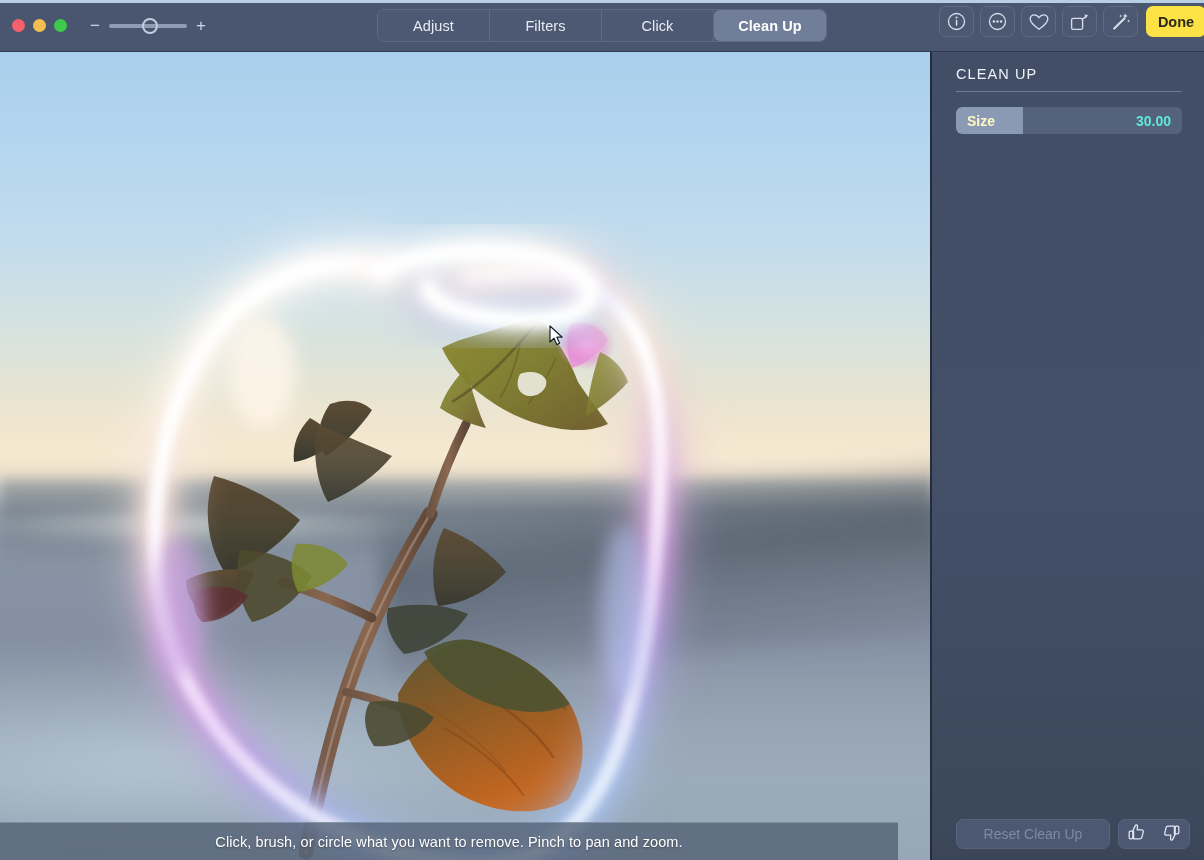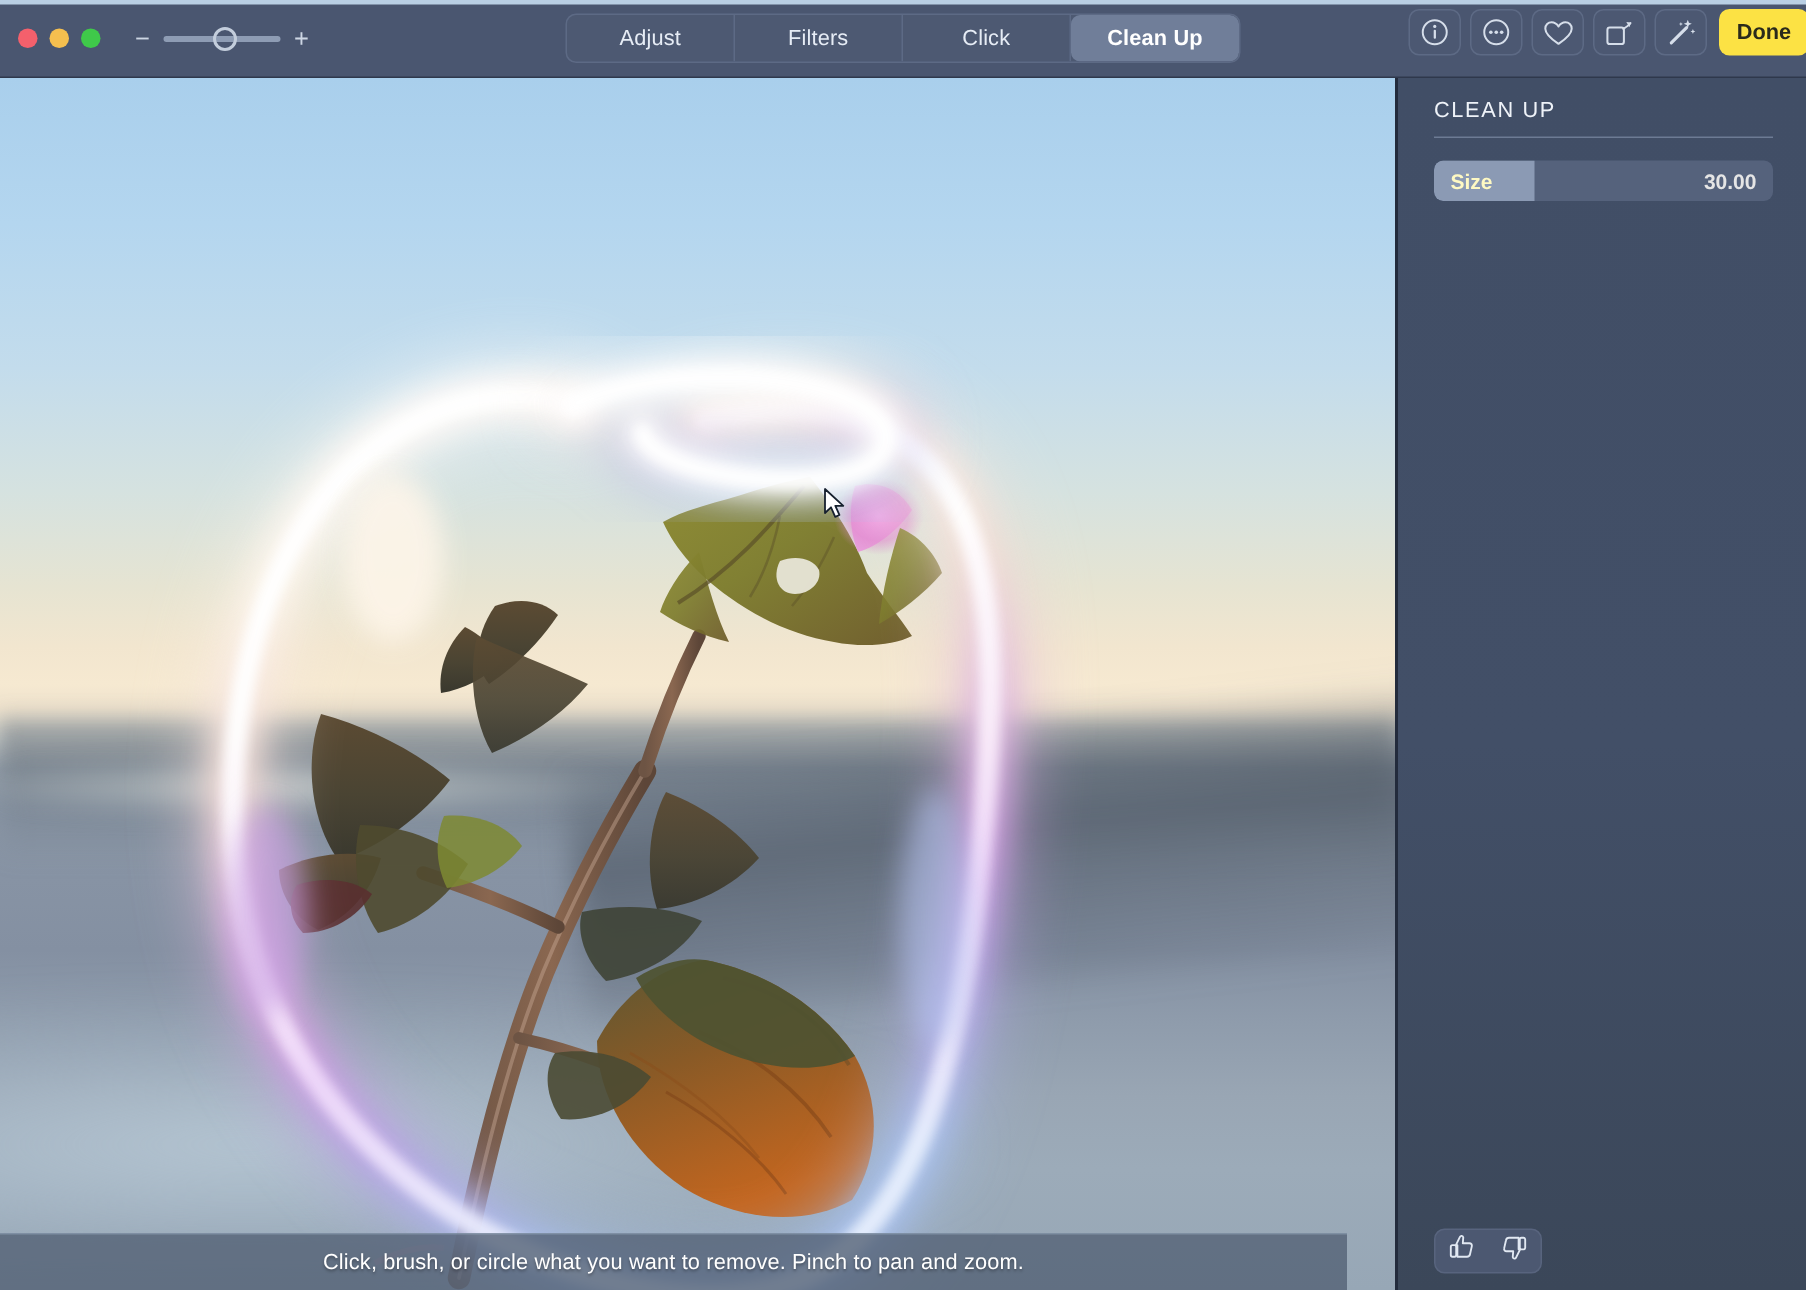--- a/index.html
+++ b/index.html
@@ -208,21 +208,21 @@
   .size-fill {
     position: absolute; left: 0; top: 0; height: 100%;
     width: 29.5%; background: #8b9ab4; border-radius: 6px 0 0 6px;
   }
   .size-label {
     position: relative; margin-left: 11px;
     color: #fef9c3; font-size: 14px; font-weight: bold;
   }
   .size-value {
     position: relative; margin-left: auto; margin-right: 11px;
-    color: #e5e5e5; font-size: 14px; font-weight: bold;
+    color: #5eead4; font-size: 14px; font-weight: bold;
   }
 
   
   .sb-footer {
     position: absolute; left: 0; bottom: 0;
     width: 274px; height: 52px;
     display: flex; align-items: center; gap: 8px;
     padding: 0 16px 0 24px;
   }
   .reset-btn {
@@ -513,20 +513,21 @@
     <div class="panel-title">CLEAN UP</div>
     <div class="panel-rule"></div>
 
     <div class="size-row">
       <div class="size-fill" style="width: 29.5%;"></div>
       <span class="size-label">Size</span>
       <span class="size-value">30.00</span>
     </div>
 
     <div class="sb-footer">
+      <div class="reset-btn">Reset Clean Up</div>
       <div class="vote-group">
         <div class="vote-btn">
           <span>
             <svg width="19" height="19" viewBox="0 0 19 19">
               <path d="M5.6 8.1 L8.3 2.6 C8.8 1.6 10.3 1.8 10.5 2.9 L10.2 6.8 L14.6 6.8
                        C15.8 6.8 16.5 7.8 16.2 8.9 L15.0 14.2 C14.8 15.2 14.0 15.8 13.0 15.8
                        L6.6 15.8 L6.6 8.1 Z" fill="none" stroke="#e1e8f2" stroke-width="1.25" stroke-linejoin="round"></path>
               <rect x="2.2" y="8.1" width="3.6" height="7.7" rx="1.1" fill="none" stroke="#e1e8f2" stroke-width="1.25"></rect>
             </svg>
           </span>

